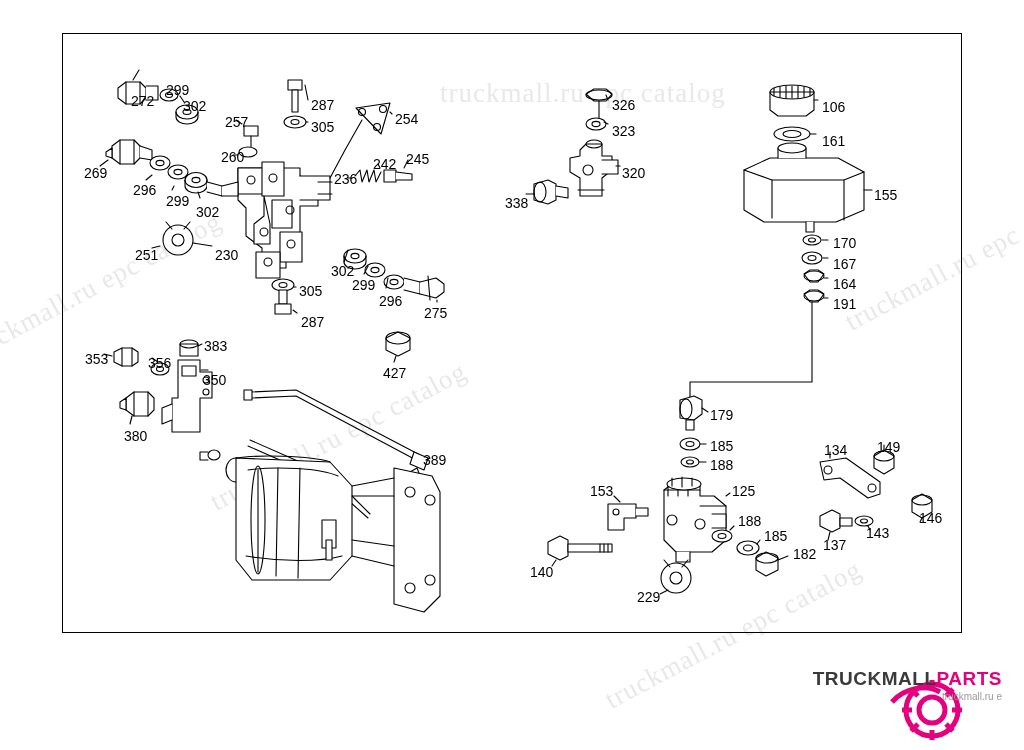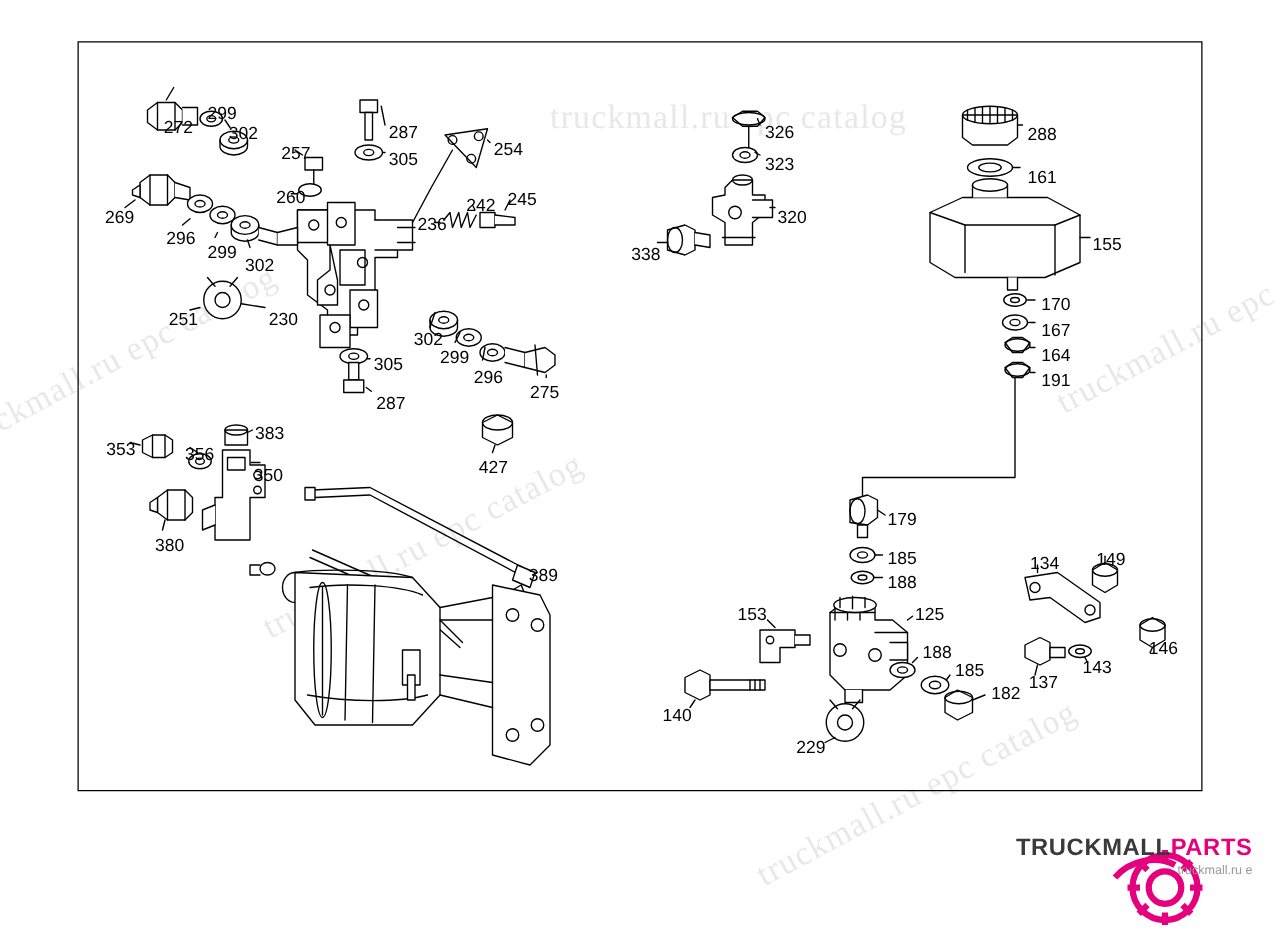--- a/index.html
+++ b/index.html
@@ -427,21 +427,21 @@
     <div class="lbl" style="left:85px; top:352px;">353</div>
     <div class="lbl" style="left:148px; top:356px;">356</div>
     <div class="lbl" style="left:204px; top:339px;">383</div>
     <div class="lbl" style="left:203px; top:373px;">350</div>
     <div class="lbl" style="left:124px; top:429px;">380</div>
     <div class="lbl" style="left:423px; top:453px;">389</div>
     <div class="lbl" style="left:612px; top:98px;">326</div>
     <div class="lbl" style="left:612px; top:124px;">323</div>
     <div class="lbl" style="left:622px; top:166px;">320</div>
     <div class="lbl" style="left:505px; top:196px;">338</div>
-    <div class="lbl" style="left:822px; top:100px;">288</div>
+    <div class="lbl" style="left:822px; top:100px;">106</div>
     <div class="lbl" style="left:822px; top:134px;">161</div>
     <div class="lbl" style="left:874px; top:188px;">155</div>
     <div class="lbl" style="left:833px; top:236px;">170</div>
     <div class="lbl" style="left:833px; top:257px;">167</div>
     <div class="lbl" style="left:833px; top:277px;">164</div>
     <div class="lbl" style="left:833px; top:297px;text-align:right;">191</div>
     <div class="lbl" style="left:710px; top:408px;">179</div>
     <div class="lbl" style="left:710px; top:439px;">185</div>
     <div class="lbl" style="left:710px; top:458px;">188</div>
     <div class="lbl" style="left:824px; top:443px;">134</div>

